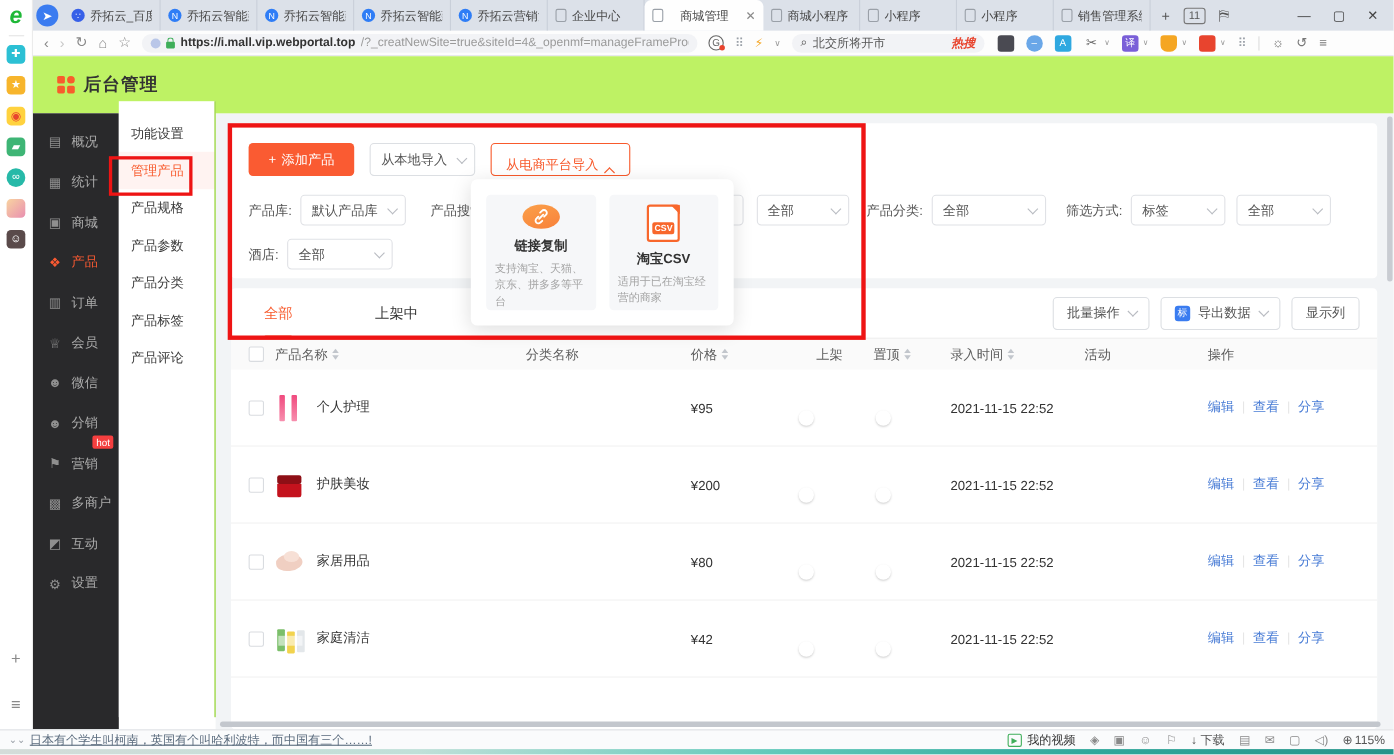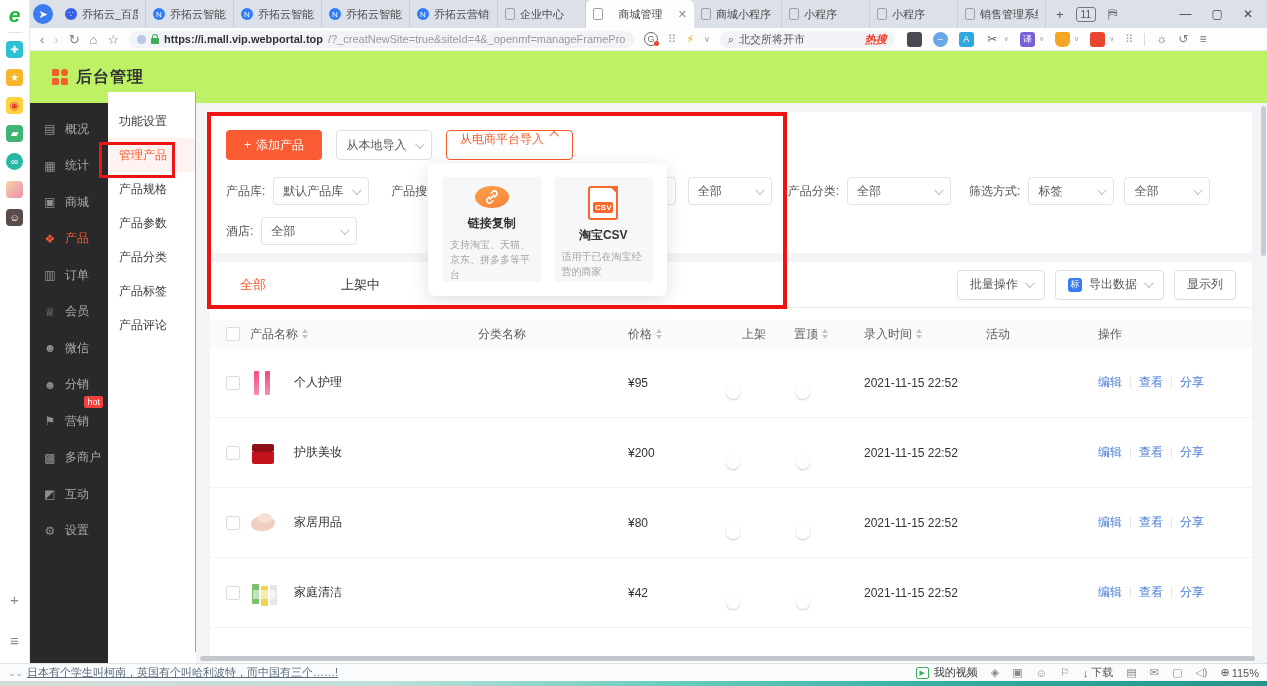--- a/index.html
+++ b/index.html
@@ -86,21 +86,21 @@
   .submenu{position:absolute;left:108px;top:92px;width:88px;height:560px;background:#fff;border-right:1px solid #84cc16;z-index:3;padding-top:12px;}
   .smitem{height:34px;display:flex;align-items:center;padding-left:11px;font-size:12px;color:#3a3a3a;}
   .smitem.active{color:#f85a2c;background:rgba(250,90,50,.07);}
 
   
   .content{position:absolute;left:196px;top:103px;right:0;height:560px;background:#f2f4f6;z-index:1;}
   .card1{position:absolute;left:210px;top:112px;width:1042px;height:141px;background:#fff;border-radius:4px;z-index:2;padding:18px 16px 0;}
   .btnrow{display:flex;align-items:center;gap:14px;}
   .btn-add{height:30px;min-width:96px;background:#fa5b32;color:#fff;border-radius:4px;display:flex;align-items:center;justify-content:center;gap:5px;font-size:12px;}
   .btn-sel{height:30px;min-width:96px;border:1px solid #dcdfe3;border-radius:4px;color:#555;font-size:12px;display:flex;align-items:center;justify-content:center;gap:8px;background:#fff;}
-  .btn-plat{height:30px;border:1px solid #f85a2c;border-radius:4px;color:#f85a2c;font-size:12px;display:flex;align-items:flex-start;justify-content:center;gap:8px;padding:0 13px;background:#fff;}
+  .btn-plat{height:30px;border:1px solid #f85a2c;border-radius:4px;color:#f85a2c;font-size:12px;display:flex;align-items:flex-end;justify-content:center;gap:8px;padding:0 13px;background:#fff;}
   .chev{width:7px;height:7px;border-right:1.5px solid #b9bcc2;border-bottom:1.5px solid #b9bcc2;transform:rotate(45deg) translateY(-2px);}
   .chev.up{transform:rotate(-135deg) translateY(-2px);border-color:#f85a2c;}
   .filterrow{display:flex;align-items:center;margin-top:17px;font-size:12px;color:#555;}
   .flabel{margin-right:8px;white-space:nowrap;}
   .fsel{height:28px;border:1px solid #e0e2e6;border-radius:4px;background:#fff;display:flex;align-items:center;justify-content:space-between;padding:0 9px;color:#555;font-size:12px;}
   .finput{height:28px;border:1px solid #e0e2e6;border-radius:4px;background:#fff;width:225px;}
   .row3{margin-top:12px;}
 
   
   .panel{position:absolute;left:428px;top:163px;width:239px;height:133px;background:#fff;border-radius:6px;box-shadow:0 4px 18px rgba(0,0,0,.13);z-index:30;display:flex;gap:12px;padding:14px;}
@@ -115,29 +115,29 @@
   
   .card2{position:absolute;left:210px;top:262px;width:1042px;height:401px;background:#fff;border-radius:4px;overflow:hidden;z-index:2;}
   .tabbar{height:46px;border-bottom:1px solid #ececec;display:flex;align-items:center;padding:0 16px 0 30px;}
   .ltab{font-size:13px;color:#333;margin-right:75px;position:relative;height:46px;display:flex;align-items:center;}
   .ltab.active{color:#f85a2c;}
   .ltab.active:after{content:"";position:absolute;bottom:0;left:50%;transform:translateX(-50%);width:26px;height:3px;background:#f85a2c;border-radius:2px;}
   .tabbtns{margin-left:auto;display:flex;align-items:center;gap:10px;}
   .tbtn{height:30px;border:1px solid #dcdfe3;border-radius:4px;background:#fff;color:#555;font-size:12px;display:flex;align-items:center;justify-content:center;gap:7px;padding:0 12px;}
   .xlsic{width:14px;height:14px;background:#3a7cf0;border-radius:3px;color:#fff;font-size:9px;display:flex;align-items:center;justify-content:center;}
   .tgrid{display:grid;grid-template-columns:24px 228px 150px 114px 52px 70px 122px 112px 1fr;align-items:center;padding:0 16px;}
-  .thead{height:28px;background:#fafafa;font-size:12px;color:#5c5c5c;margin-top:12px;}
+  .thead{height:28px;background:#fafafa;font-size:12px;color:#5c5c5c;}
   .thcell{display:flex;align-items:center;gap:4px;}
   .sorts{display:flex;flex-direction:column;gap:2px;}
   .sorts i{width:0;height:0;border-left:3.5px solid transparent;border-right:3.5px solid transparent;}
   .sorts .up{border-bottom:4px solid #c2c6cc;}
   .sorts .dn{border-top:4px solid #c2c6cc;}
   .trow{height:70px;border-bottom:1px solid #f2f2f2;font-size:12px;color:#333;}
   .cb{width:14px;height:14px;border:1px solid #d9dce0;border-radius:2px;background:#fff;}
-  .namecell{display:flex;align-items:center;gap:16px;}
+  .namecell{display:flex;align-items:center;gap:10px;}
   .pimg{width:28px;height:34px;position:relative;flex:0 0 auto;}
   .toggle{width:36px;height:18px;border-radius:9px;position:relative;}
   .toggle.on{background:#f85d35;}
   .toggle.off{background:#dcdcdc;}
   .toggle .knob{position:absolute;top:2px;width:14px;height:14px;border-radius:50%;background:#fff;box-shadow:0 1px 2px rgba(0,0,0,.2);}
   .toggle.on .knob{right:2px;}
   .toggle.off .knob{left:2px;}
   .acts{display:flex;align-items:center;gap:8px;font-size:12px;}
   .alink{color:#4a7dd6;}
   .asep{width:1px;height:11px;background:#e6e6e6;}

